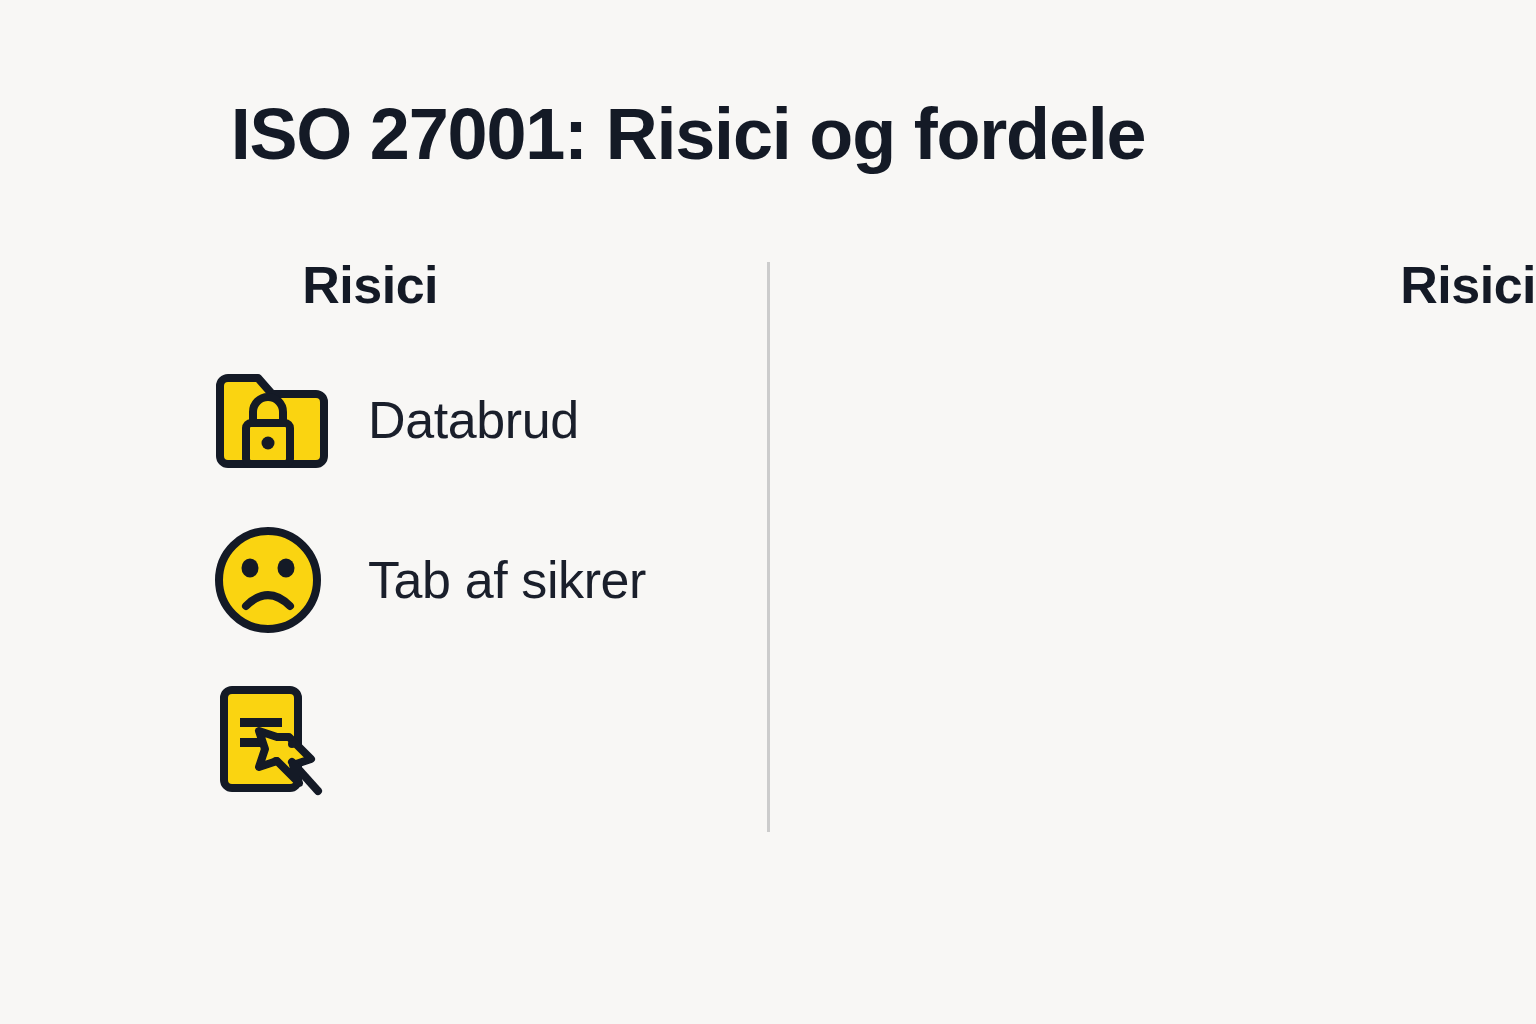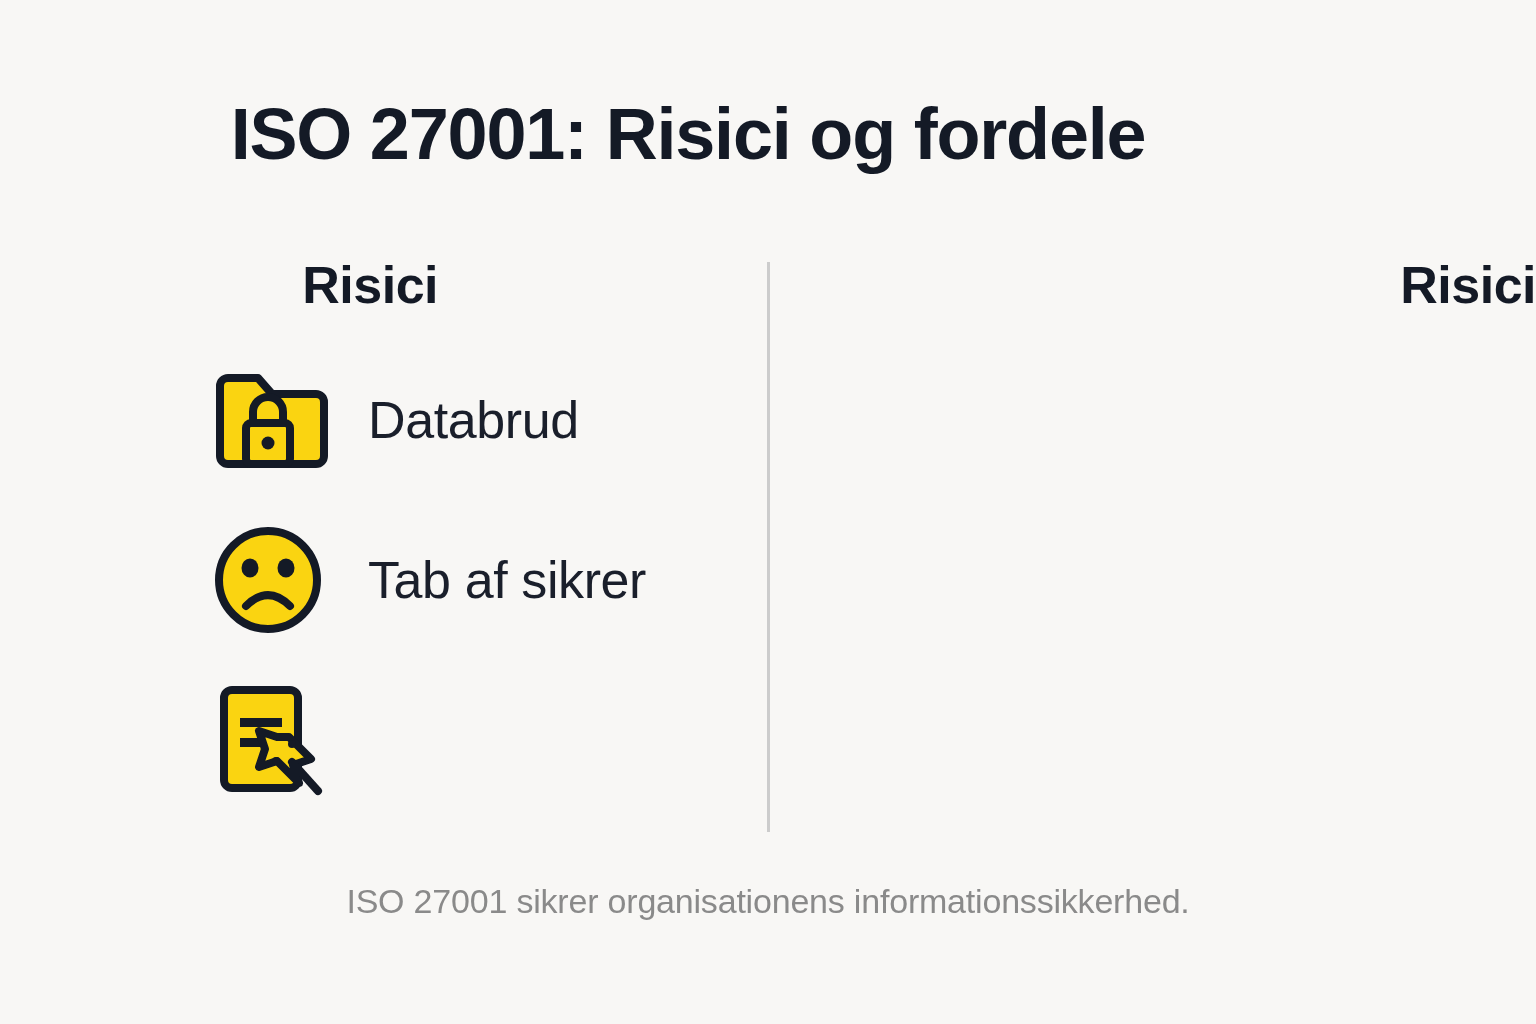--- a/index.html
+++ b/index.html
@@ -196,15 +196,14 @@
         <div class="item">
           
           
         </div>
 
       </div>
     </div>
 
   </div>
 
-  <div class="footer">ISO 27001 sikrer organisationens informationssikkerhed.</div>
 
 </div>
 
 </body></html>

